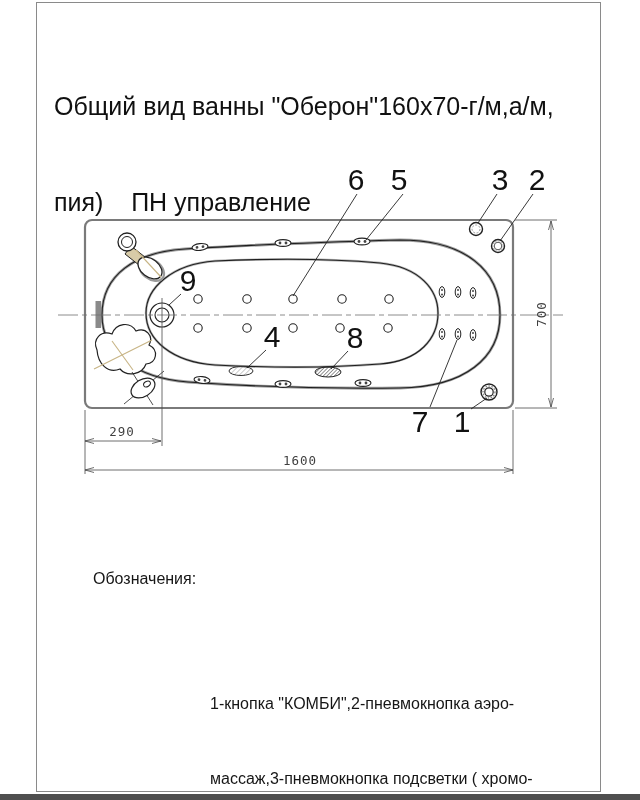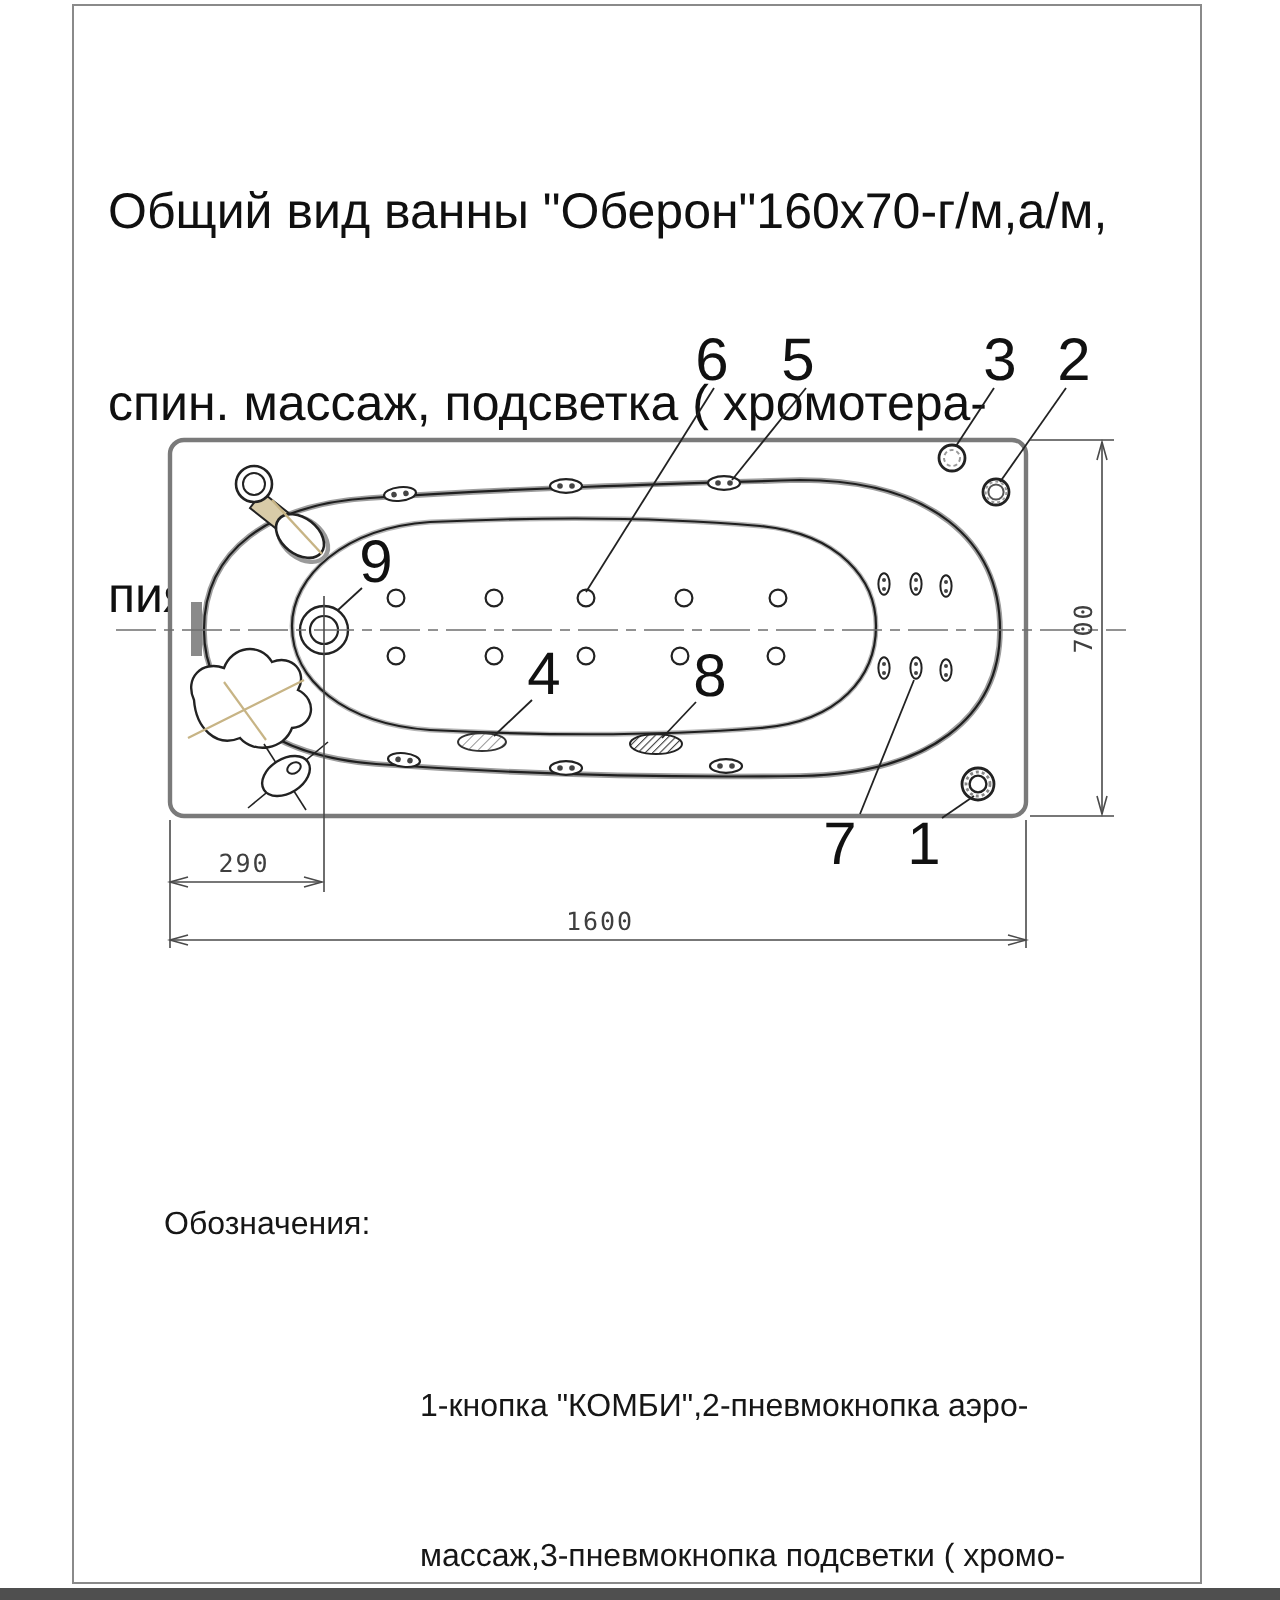--- a/index.html
+++ b/index.html
@@ -5,36 +5,35 @@
   html,body{margin:0;padding:0;background:#fff;}
   .page{position:relative;width:640px;height:800px;background:#ffffff;overflow:hidden;
         font-family:"Liberation Sans", sans-serif;color:#111;}
   .frame{position:absolute;left:36px;top:2px;width:565px;height:790px;
          border:1px solid #8a8a8a;box-sizing:border-box;}
   .title{position:absolute;left:54px;top:26px;width:540px;
          font-size:25px;line-height:32px;white-space:pre-wrap;color:#101010;}
   .drawing-svg{position:absolute;left:0;top:0;width:640px;height:800px;}
   .legend{position:absolute;left:82px;top:566px;width:470px;
           font-size:16px;line-height:25px;white-space:pre-wrap;color:#161616;}
-  .legend-label{position:absolute;left:0;top:0;margin-top:34px;}
+  .legend-label{position:absolute;left:11px;top:0;}
   .legend-lines{margin-left:128px;}
   .bottom-band{position:absolute;left:0;bottom:0;width:640px;height:6px;background:#4f4f4f;}
   text{font-family:"Liberation Sans", sans-serif;}
   .callout-num{font-size:30px;fill:#111;}
   .dim-text{font-family:"DejaVu Sans Mono", monospace;font-size:12.5px;fill:#3f3f3f;letter-spacing:1px;}
 </style>
 </head>
 <body>
 
 <div class="page">
   <div class="frame"></div>
 
   <div class="title">
     <div>Общий вид ванны "Оберон"160х70-г/м,а/м,</div>
-    <div>спин. массаж, подсветка ( хромотера-</div>
     <div>пия)    ПН управление</div>
   </div>
 
   <svg class="drawing-svg" viewBox="0 0 640 800" xmlns="http://www.w3.org/2000/svg">
     <defs>
       <pattern id="h1" width="3.5" height="3.5" patternUnits="userSpaceOnUse" patternTransform="rotate(45)">
         <line x1="0" y1="0" x2="0" y2="3.5" stroke="#979797" stroke-width="1"></line>
       </pattern>
       <pattern id="h2" width="2.6" height="2.6" patternUnits="userSpaceOnUse" patternTransform="rotate(45)">
         <line x1="0" y1="0" x2="0" y2="2.6" stroke="#3d3d3d" stroke-width="1.1"></line>

